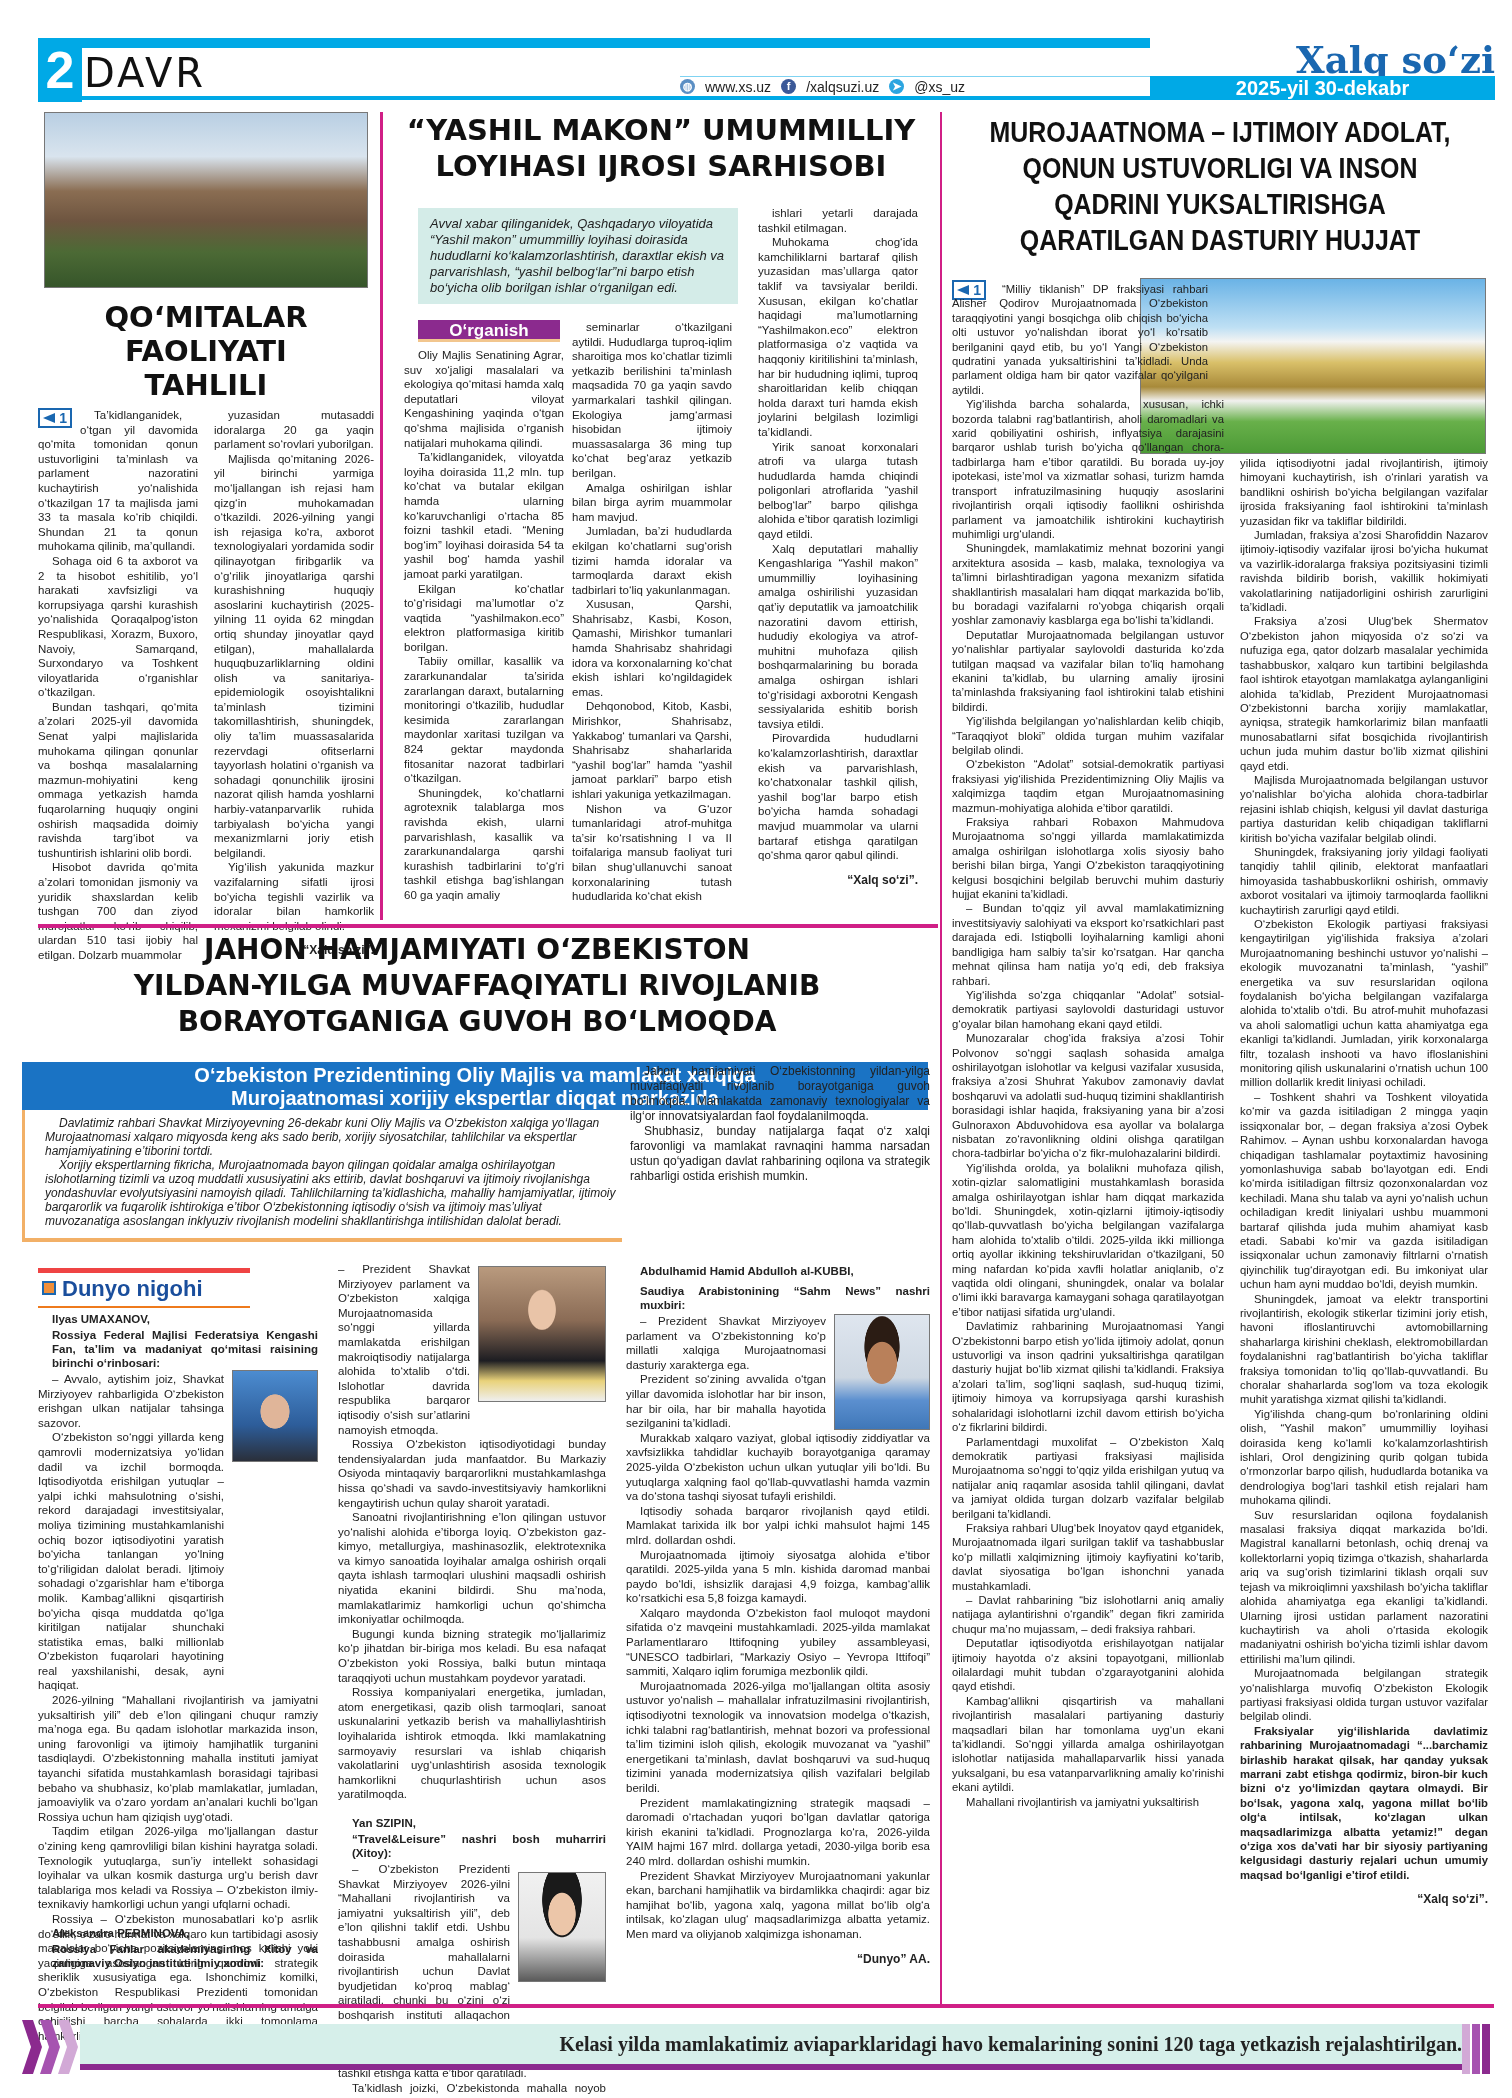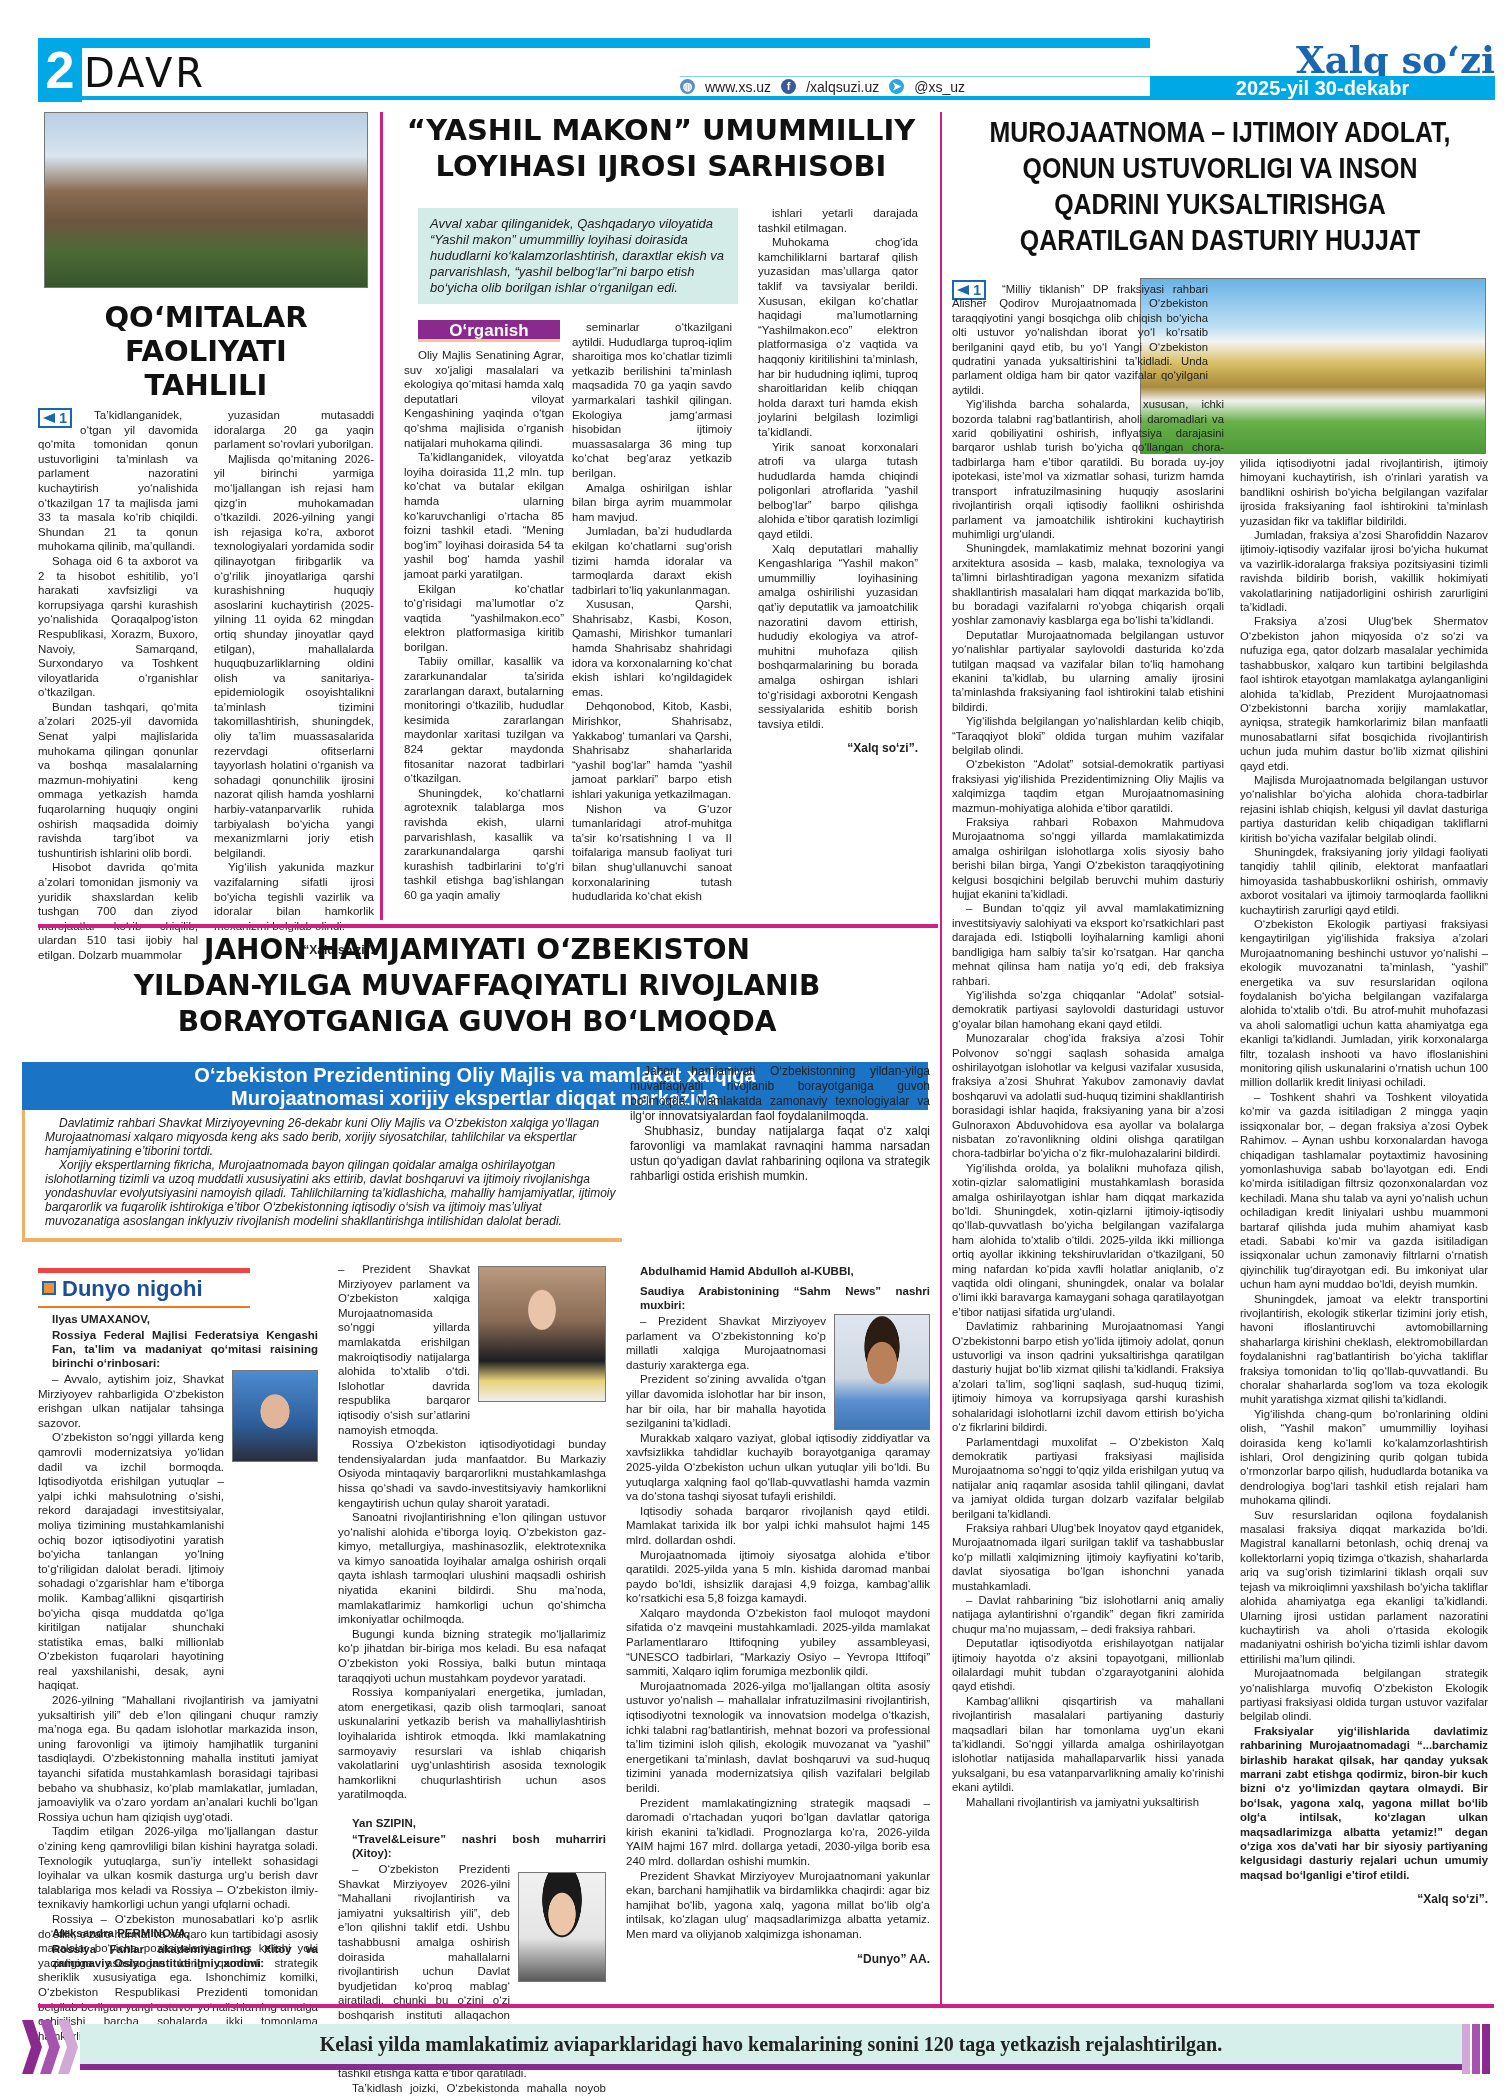--- a/index.html
+++ b/index.html
@@ -33,21 +33,21 @@
 #lead{left:22px;top:1110px;width:600px;border-left:3px solid #f2b067;border-bottom:4px solid #f2b067;padding:6px 6px 10px 20px;font-style:italic;font-size:12px;line-height:14px;color:#222}
 #dunyo{left:38px;top:1268px;width:212px;height:40px;border-top:5px solid #ef4444;border-bottom:2px solid #ee7a1c}
 #dunyo .sq{display:inline-block;width:14px;height:14px;background:#ef8f3a;border:2px solid #1a67b0;margin:8px 6px 0 4px;vertical-align:top}
 #dunyo span.t{font-weight:bold;font-size:22px;color:#1a4e9c;vertical-align:top;line-height:32px}
 .person{font-weight:bold;font-size:11.5px;line-height:14px;margin:6px 0 2px 14px}
 
 #banner{left:22px;top:2020px;width:1468px;height:54px}
 #banner .bg{position:absolute;left:58px;top:4px;right:28px;height:40px;background:#d6efea}
 #banner .btm{position:absolute;left:58px;right:28px;top:44px;height:6px;background:#8b2a8e}
 #banner .chev{position:absolute;top:0;width:20px;height:54px;clip-path:polygon(0 0,55% 0,100% 50%,55% 100%,0 100%,45% 50%)}
-#banner .txt{position:absolute;left:58px;right:28px;top:4px;height:40px;text-align:center;line-height:40px;font-family:"Liberation Serif",serif;font-weight:bold;font-size:20px;color:#222}
+#banner .txt{position:absolute;left:58px;right:28px;top:4px;height:40px;text-align:right;line-height:40px;font-family:"Liberation Serif",serif;font-weight:bold;font-size:20px;color:#222}
 #banner .rb{position:absolute;top:4px;height:50px;width:8px}
 </style>
 </head>
 <body>
 
 <div class="abs" id="hdr-bar"></div>
 <div class="abs" id="hdr-num">2</div>
 <div class="abs" id="hdr-sec">DAVR</div>
 <div class="abs" id="hdr-bottom"></div>
 <div class="abs" id="social">
@@ -102,20 +102,21 @@
   <p>Jumladan, ba’zi hududlarda ekilgan ko‘chatlarni sug‘orish tizimi hamda idoralar va tarmoqlarda daraxt ekish tadbirlari to‘liq yakunlanmagan.</p>
   <p>Xususan, Qarshi, Shahrisabz, Kasbi, Koson, Qamashi, Mirishkor tumanlari hamda Shahrisabz shahridagi idora va korxonalarning ko‘chat ekish ishlari ko‘ngildagidek emas.</p>
   <p>Dehqonobod, Kitob, Kasbi, Mirishkor, Shahrisabz, Yakkabog‘ tumanlari va Qarshi, Shahrisabz shaharlarida “yashil bog‘lar” hamda “yashil jamoat parklari” barpo etish ishlari yakuniga yetkazilmagan.</p>
   <p>Nishon va G‘uzor tumanlaridagi atrof-muhitga ta’sir ko‘rsatishning I va II toifalariga mansub faoliyat turi bilan shug‘ullanuvchi sanoat korxonalarining tutash hududlarida ko‘chat ekish</p>
 </div>
 <div class="col body" style="left:758px;top:206px;width:160px">
   <p>ishlari yetarli darajada tashkil etilmagan.</p>
   <p>Muhokama chog‘ida kamchiliklarni bartaraf qilish yuzasidan mas’ullarga qator taklif va tavsiyalar berildi. Xususan, ekilgan ko‘chatlar haqidagi ma’lumotlarning “Yashilmakon.eco” elektron platformasiga o‘z vaqtida va haqqoniy kiritilishini ta’minlash, har bir hududning iqlimi, tuproq sharoitlaridan kelib chiqqan holda daraxt turi hamda ekish joylarini belgilash lozimligi ta’kidlandi.</p>
   <p>Yirik sanoat korxonalari atrofi va ularga tutash hududlarda hamda chiqindi poligonlari atroflarida “yashil belbog‘lar” barpo qilishga alohida e’tibor qaratish lozimligi qayd etildi.</p>
   <p>Xalq deputatlari mahalliy Kengashlariga “Yashil makon” umummilliy loyihasining amalga oshirilishi yuzasidan qat’iy deputatlik va jamoatchilik nazoratini davom ettirish, hududiy ekologiya va atrof-muhitni muhofaza qilish boshqarmalarining bu borada amalga oshirgan ishlari to‘g‘risidagi axborotni Kengash sessiyalarida eshitib borish tavsiya etildi.</p>
+  <p>Pirovardida hududlarni ko‘kalamzorlashtirish, daraxtlar ekish va parvarishlash, ko‘chatxonalar tashkil qilish, yashil bog‘lar barpo etish bo‘yicha hamda sohadagi mavjud muammolar va ularni bartaraf etishga qaratilgan qo‘shma qaror qabul qilindi.</p>
   <div class="sig">“Xalq so‘zi”.</div>
 </div>
 
 <div class="abs rule-pink" style="left:38px;top:924px;width:900px"></div>
 
 <div class="abs h-black" style="left:22px;top:932px;width:910px;font-size:28px;line-height:36px;font-weight:900">
   <div>JAHON HAMJAMIYATI O‘ZBEKISTON</div>
   <div>YILDAN-YILGA MUVAFFAQIYATLI RIVOJLANIB</div>
   <div>BORAYOTGANIGA GUVOH BO‘LMOQDA</div>
 </div>

